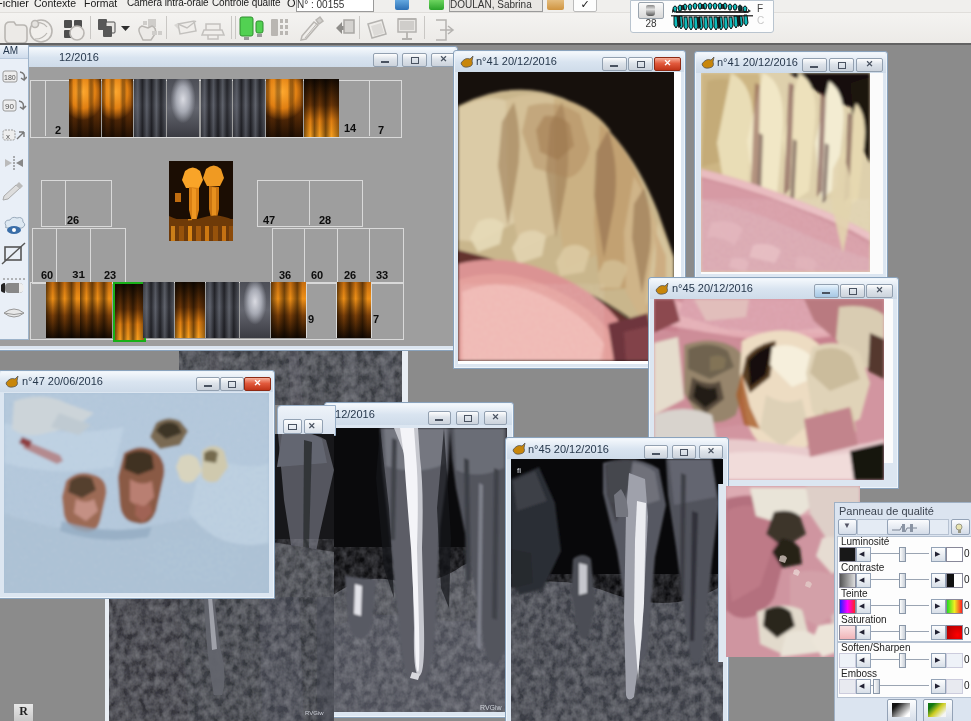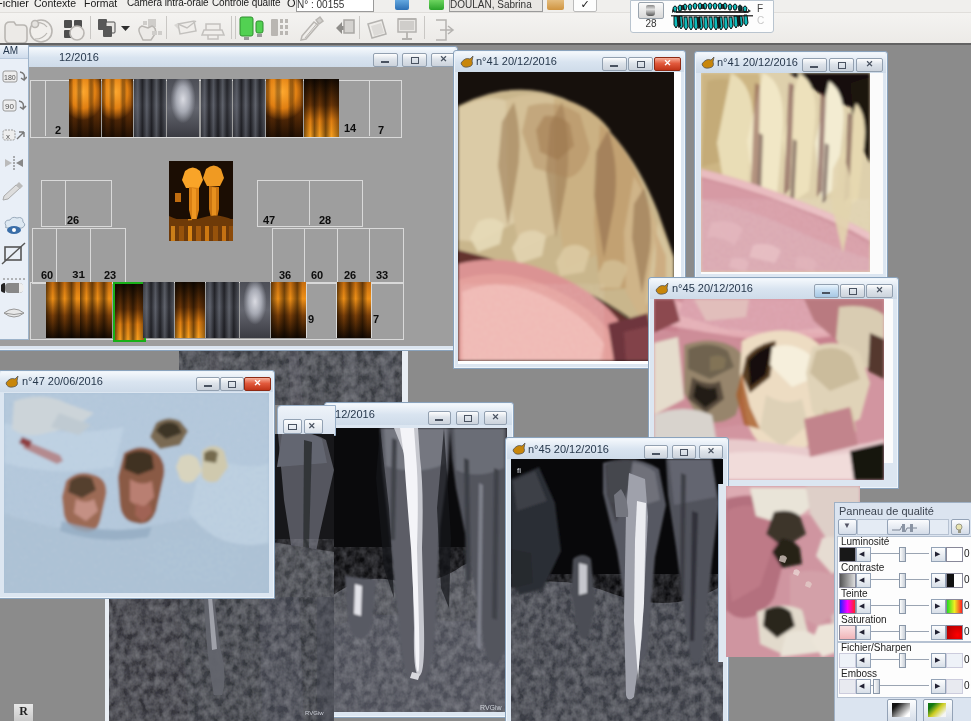--- a/index.html
+++ b/index.html
@@ -767,21 +767,21 @@
 <div class="abs" style="left:21px;top:122px;width:13px;height:13px;background:linear-gradient(#fcfdfe,#d8dfe8);border:1px solid #93a2b6;">
       <span style="position:absolute;left:2px;top:2px;font-size:7px;color:#223;">◀</span>
     </div>
 <div class="abs" style="left:36px;top:128px;width:58px;height:1px;background:#9aa4b2;"></div>
 <div class="abs" style="left:64px;top:122px;width:5px;height:13px;background:linear-gradient(90deg,#fdfdfd,#c8cfd8);border:1px solid #8a97a8;"></div>
 <div class="abs" style="left:96px;top:122px;width:13px;height:13px;background:linear-gradient(#fcfdfe,#d8dfe8);border:1px solid #93a2b6;">
       <span style="position:absolute;left:3px;top:2px;font-size:7px;color:#223;">▶</span>
     </div>
 <div class="abs" style="left:111px;top:122px;width:15px;height:13px;border:1px solid #889;background:radial-gradient(circle at 70% 70%,#f00,#a00);"></div>
 <div class="abs" style="left:129px;top:123px;font-size:10px;color:#222;">0</div>
-<div class="abs" style="left:6px;top:139px;font-size:10px;color:#222;">Fichier/Sharpen</div>
+<div class="abs" style="left:6px;top:139px;font-size:10px;color:#222;">Soften/Sharpen</div>
 <div class="abs" style="left:4px;top:150px;width:15px;height:13px;border:1px solid #889;background:#eef2f8;border:1px solid #ccd!important;"></div>
 <div class="abs" style="left:21px;top:150px;width:13px;height:13px;background:linear-gradient(#fcfdfe,#d8dfe8);border:1px solid #93a2b6;">
       <span style="position:absolute;left:2px;top:2px;font-size:7px;color:#223;">◀</span>
     </div>
 <div class="abs" style="left:36px;top:156px;width:58px;height:1px;background:#9aa4b2;"></div>
 <div class="abs" style="left:64px;top:150px;width:5px;height:13px;background:linear-gradient(90deg,#fdfdfd,#c8cfd8);border:1px solid #8a97a8;"></div>
 <div class="abs" style="left:96px;top:150px;width:13px;height:13px;background:linear-gradient(#fcfdfe,#d8dfe8);border:1px solid #93a2b6;">
       <span style="position:absolute;left:3px;top:2px;font-size:7px;color:#223;">▶</span>
     </div>
 <div class="abs" style="left:111px;top:150px;width:15px;height:13px;border:1px solid #889;background:#eef2f8;border:1px solid #ccd!important;"></div>

